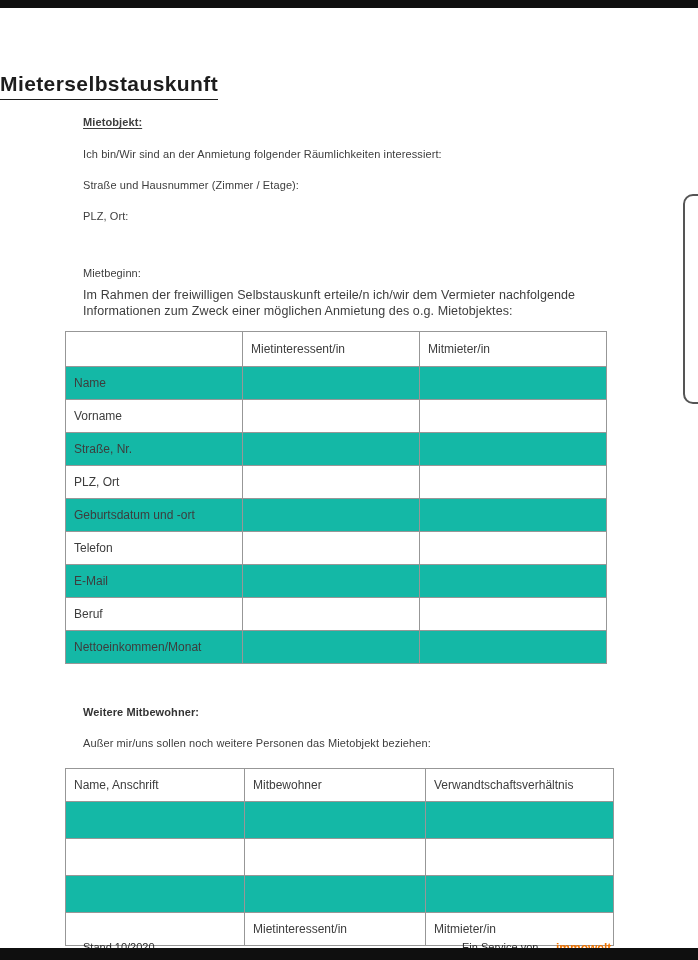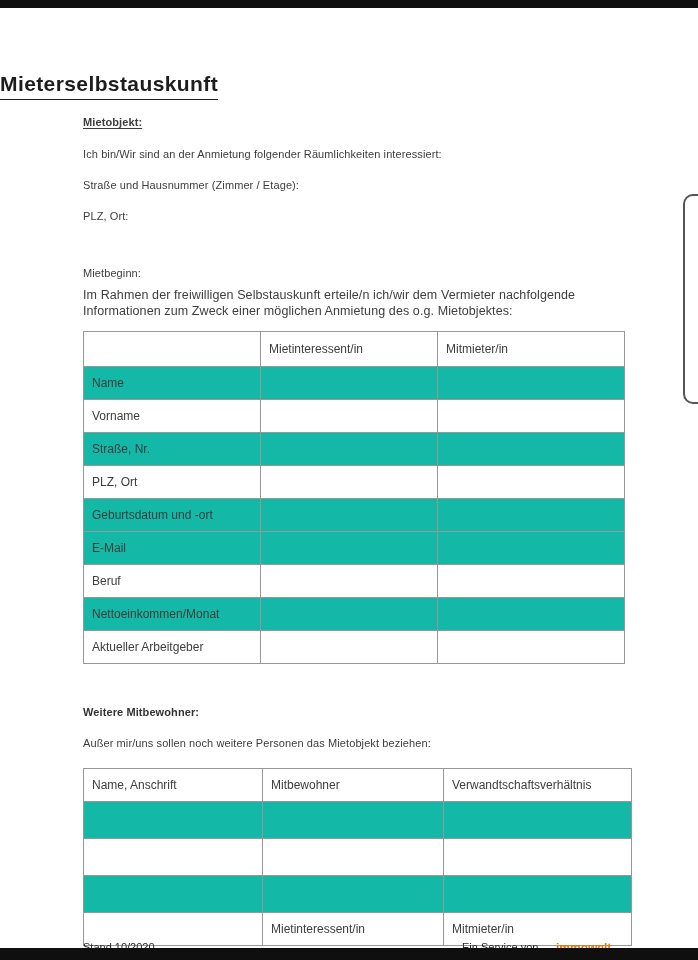--- a/index.html
+++ b/index.html
@@ -19,21 +19,21 @@
 
   .line{position:absolute;left:83px;font-size:11px;color:#3d3d3d;letter-spacing:.1px;white-space:nowrap;}
   .bold-underline{font-weight:700;text-decoration:underline;text-underline-offset:2px;}
   .semibold{font-weight:600;color:#333;}
 
   .para{
     position:absolute;left:83px;top:288px;width:505px;
     font-size:12.5px;line-height:15.8px;color:#3d3d3d;letter-spacing:.1px;
   }
 
-  table{border-collapse:collapse;table-layout:fixed;position:absolute;left:83px;border-radius:24px;}
+  table{border-collapse:collapse;table-layout:fixed;position:absolute;left:65px;border-radius:24px;}
   td{
     border:1px solid #979797;font-size:12px;color:#3d3d3d;
     padding:0 4px 0 8px;vertical-align:middle;overflow:hidden;white-space:nowrap;
     background:#ffffff;
   }
   tr.shaded td{background:#14b8a6;}
 
   #applicant-table{top:331px;width:541px;}
   #applicant-table td{height:32px;}
   #applicant-table tr.hdr td{height:34px;}
@@ -102,37 +102,37 @@
     <tr>
       <td>PLZ, Ort</td>
       <td></td>
       <td></td>
     </tr>
     <tr class="shaded">
       <td>Geburtsdatum und -ort</td>
       <td></td>
       <td></td>
     </tr>
+    <tr>
+      <td>Telefon</td>
+      <td></td>
+      <td></td>
+    </tr>
     <tr class="shaded">
       <td>E-Mail</td>
       <td></td>
       <td></td>
     </tr>
     <tr>
       <td>Beruf</td>
       <td></td>
       <td></td>
     </tr>
     <tr class="shaded">
       <td>Nettoeinkommen/Monat</td>
-      <td></td>
-      <td></td>
-    </tr>
-    <tr>
-      <td>Aktueller Arbeitgeber</td>
       <td></td>
       <td></td>
     </tr>
   </tbody>
     </table>
 
   <div class="line semibold" style="top:706px;">Weitere Mitbewohner:</div>
   <div class="line" style="top:737px;">Außer mir/uns sollen noch weitere Personen das Mietobjekt beziehen:</div>
 
   <table id="cohabitant-table">

